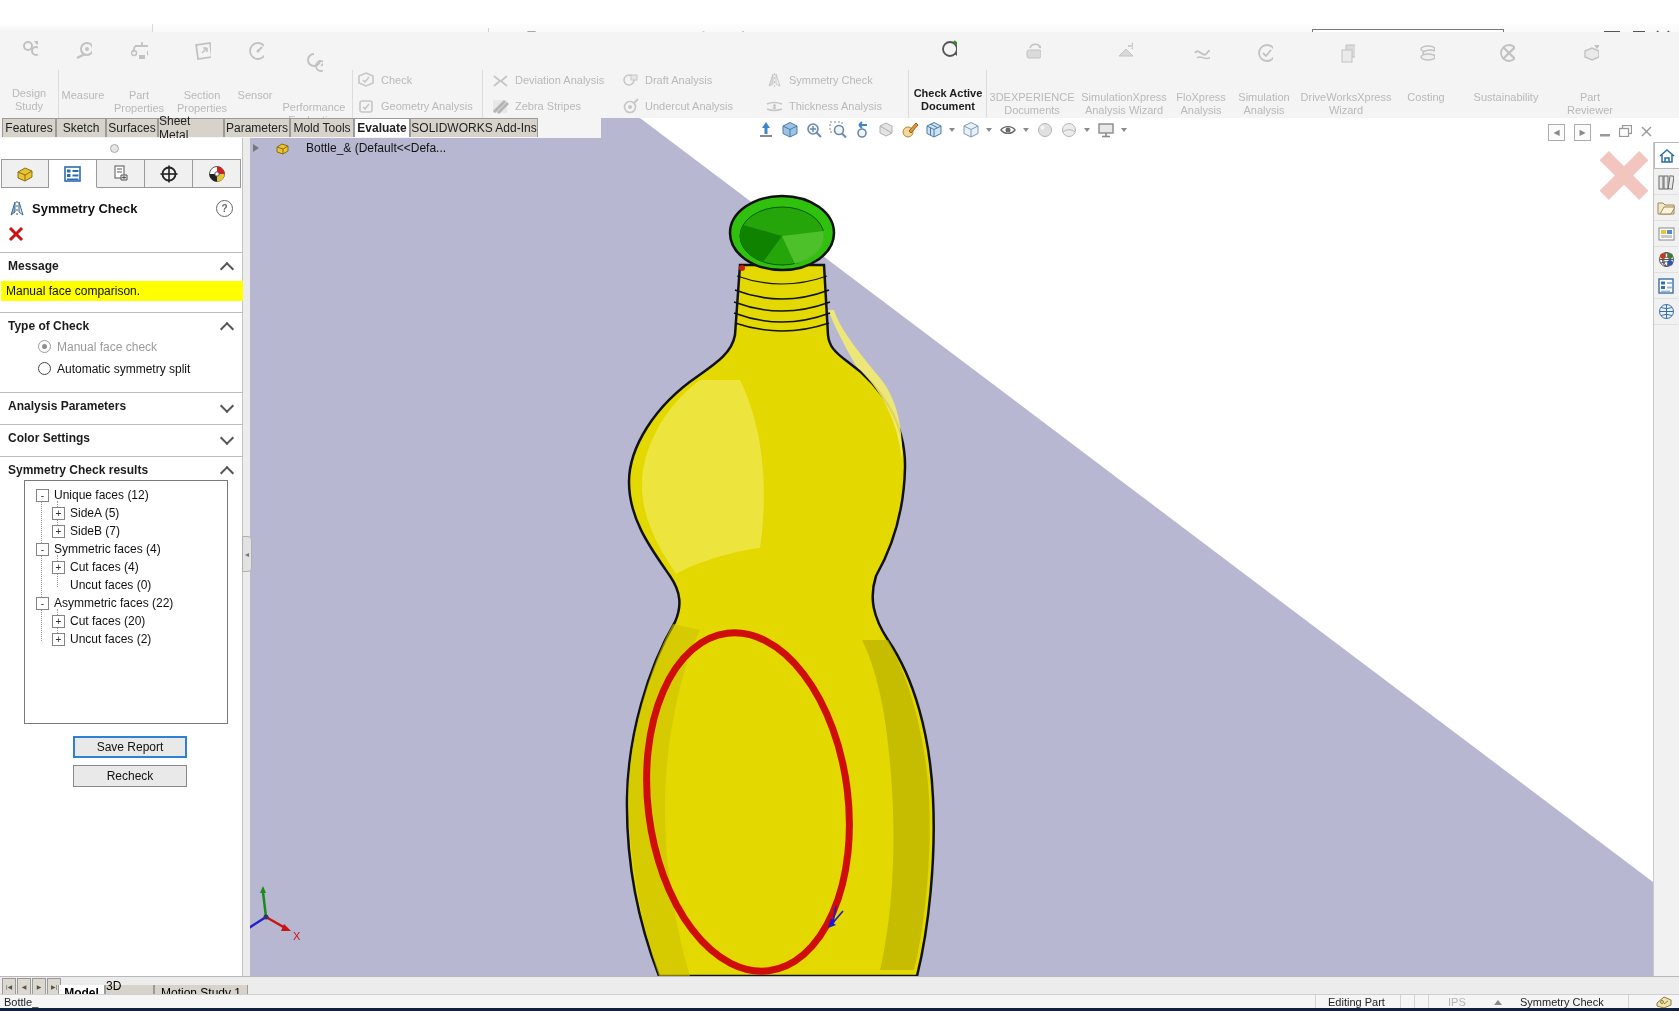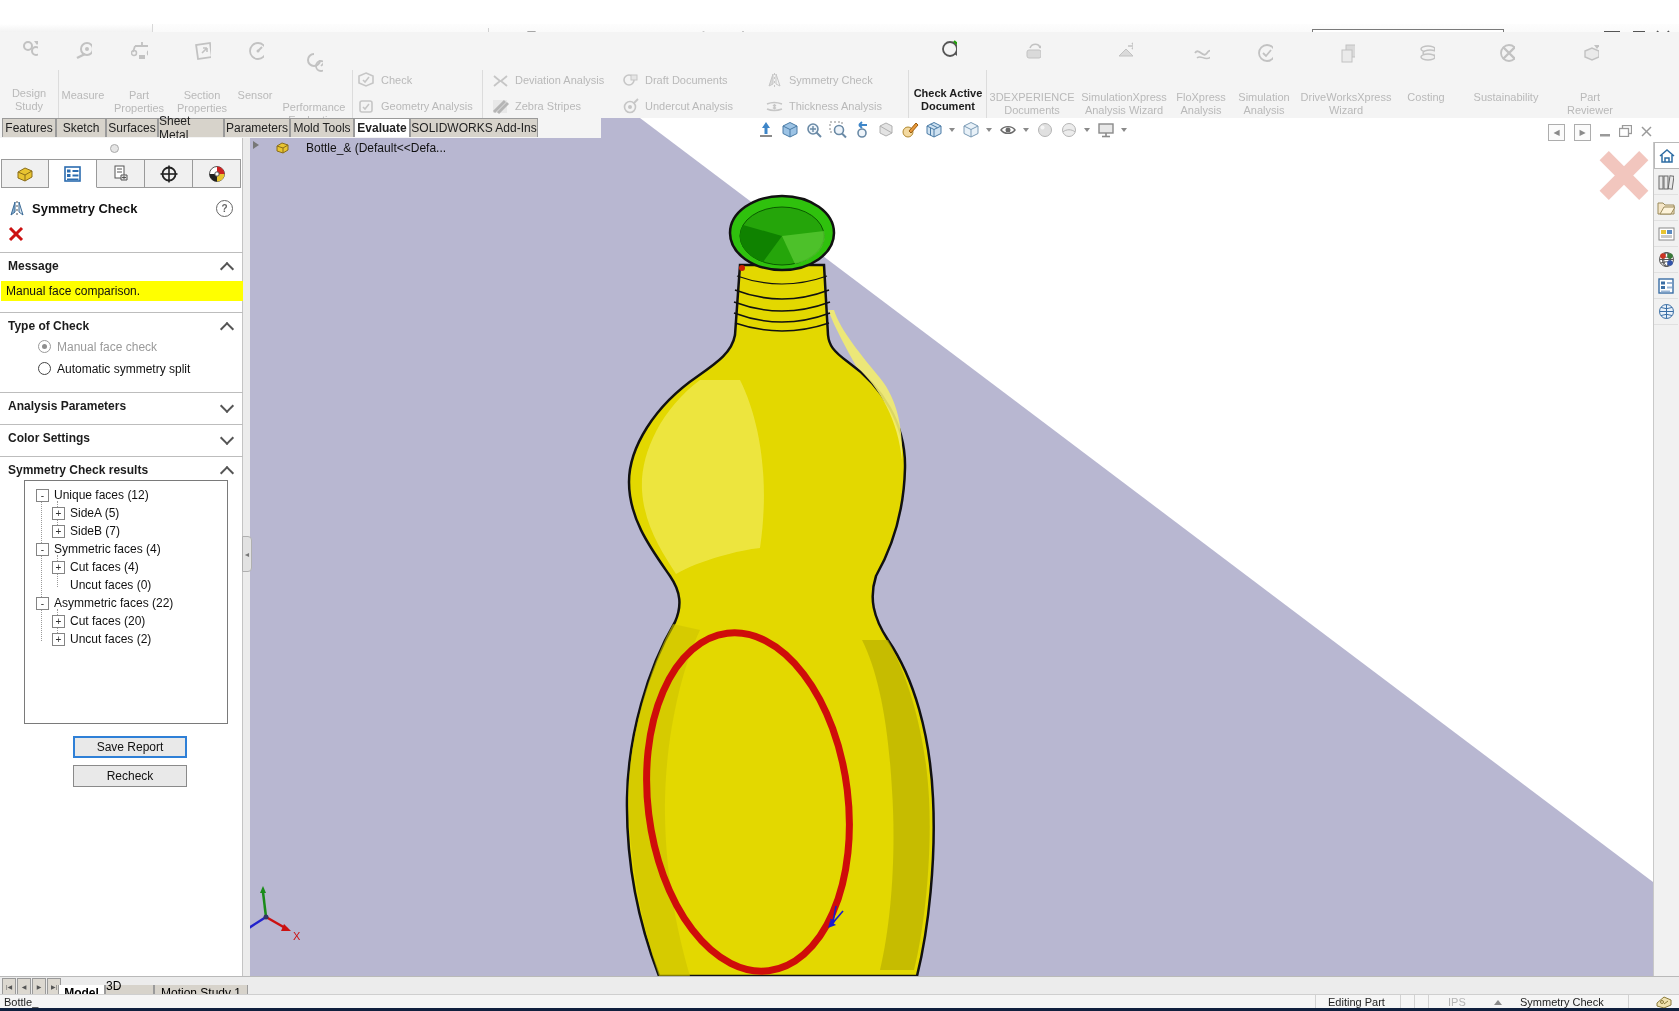--- a/index.html
+++ b/index.html
@@ -46,21 +46,21 @@
 
   
   .vpsvg{top:118px;left:250px;z-index:1;}
   .headsup{top:120px;left:756px;height:20px;display:flex;align-items:center;gap:5px;z-index:4;}
   .hicon{width:19px;height:19px;display:inline-flex;align-items:center;justify-content:center;}
   .hcaret{width:0;height:0;border-left:3px solid transparent;border-right:3px solid transparent;border-top:4px solid #8a8a8a;margin:0 1px;}
   .vpctrl{top:124px;left:1548px;display:flex;align-items:center;gap:9px;z-index:4;color:#9a9a9a;}
   .vpctrl .bx{width:15px;height:15px;border:1px solid #adadad;display:flex;align-items:center;justify-content:center;font-size:8px;color:#8a8a8a;background:#fbfbfb;}
   .ghostx{top:150px;left:1598px;width:52px;height:50px;z-index:4;}
   .ghostx i{position:absolute;top:19px;left:-2px;width:56px;height:13px;background:#f2c6be;}
-  .breadcrumb{top:141px;left:253px;display:flex;align-items:flex-start;gap:16px;z-index:4;color:#111;}
+  .breadcrumb{top:141px;left:253px;display:flex;align-items:center;gap:16px;z-index:4;color:#111;}
   .tri-r{width:0;height:0;border-top:4px solid transparent;border-bottom:4px solid transparent;border-left:6px solid #777;}
 
   
   .taskpane{top:142px;left:1653px;width:26px;height:834px;background:#f1f1f1;border-left:1px solid #c8c8c8;z-index:4;}
   .tpicon{width:24px;height:25px;display:flex;align-items:center;justify-content:center;border-bottom:1px solid #e0e0e0;}
 
   
   .lpanel{top:138px;left:0;width:243px;height:838px;background:#fff;z-index:3;border-right:1px solid #c4c4c4;box-sizing:border-box;}
   .splitter{top:138px;left:243px;width:7px;height:838px;background:#ececec;z-index:3;}
   .splithandle{top:398px;left:-1px;width:8px;height:34px;background:#e2e2e2;border:1px solid #b0b0b0;border-radius:0 4px 4px 0;
@@ -364,21 +364,21 @@
       <span class="rlabel on">Curvature</span>
     </div>
 
     <div class="abs smallrow" style="left:622px;top:40px">
       <span class="icon16">
           <svg width="17" height="17">
             <circle cx="7" cy="8" r="5" fill="none" stroke="#c6c6c6" stroke-width="1.6"></circle>
             <rect x="9" y="3" width="6" height="5" fill="#e6e6e6" stroke="#c6c6c6"></rect>
           </svg>
         </span>
-      <span class="rlabel">Draft Documents</span>
+      <span class="rlabel">Draft Analysis</span>
     </div>
     <div class="abs smallrow" style="left:622px;top:66px">
       <span class="icon16">
           <svg width="17" height="17">
             <circle cx="8" cy="9" r="5.5" fill="none" stroke="#c6c6c6" stroke-width="1.6"></circle>
             <circle cx="8" cy="9" r="2" fill="#c6c6c6"></circle>
             <path d="M12 5 L16 1" stroke="#c6c6c6" stroke-width="1.8"></path>
           </svg>
         </span>
       <span class="rlabel">Undercut Analysis</span>

